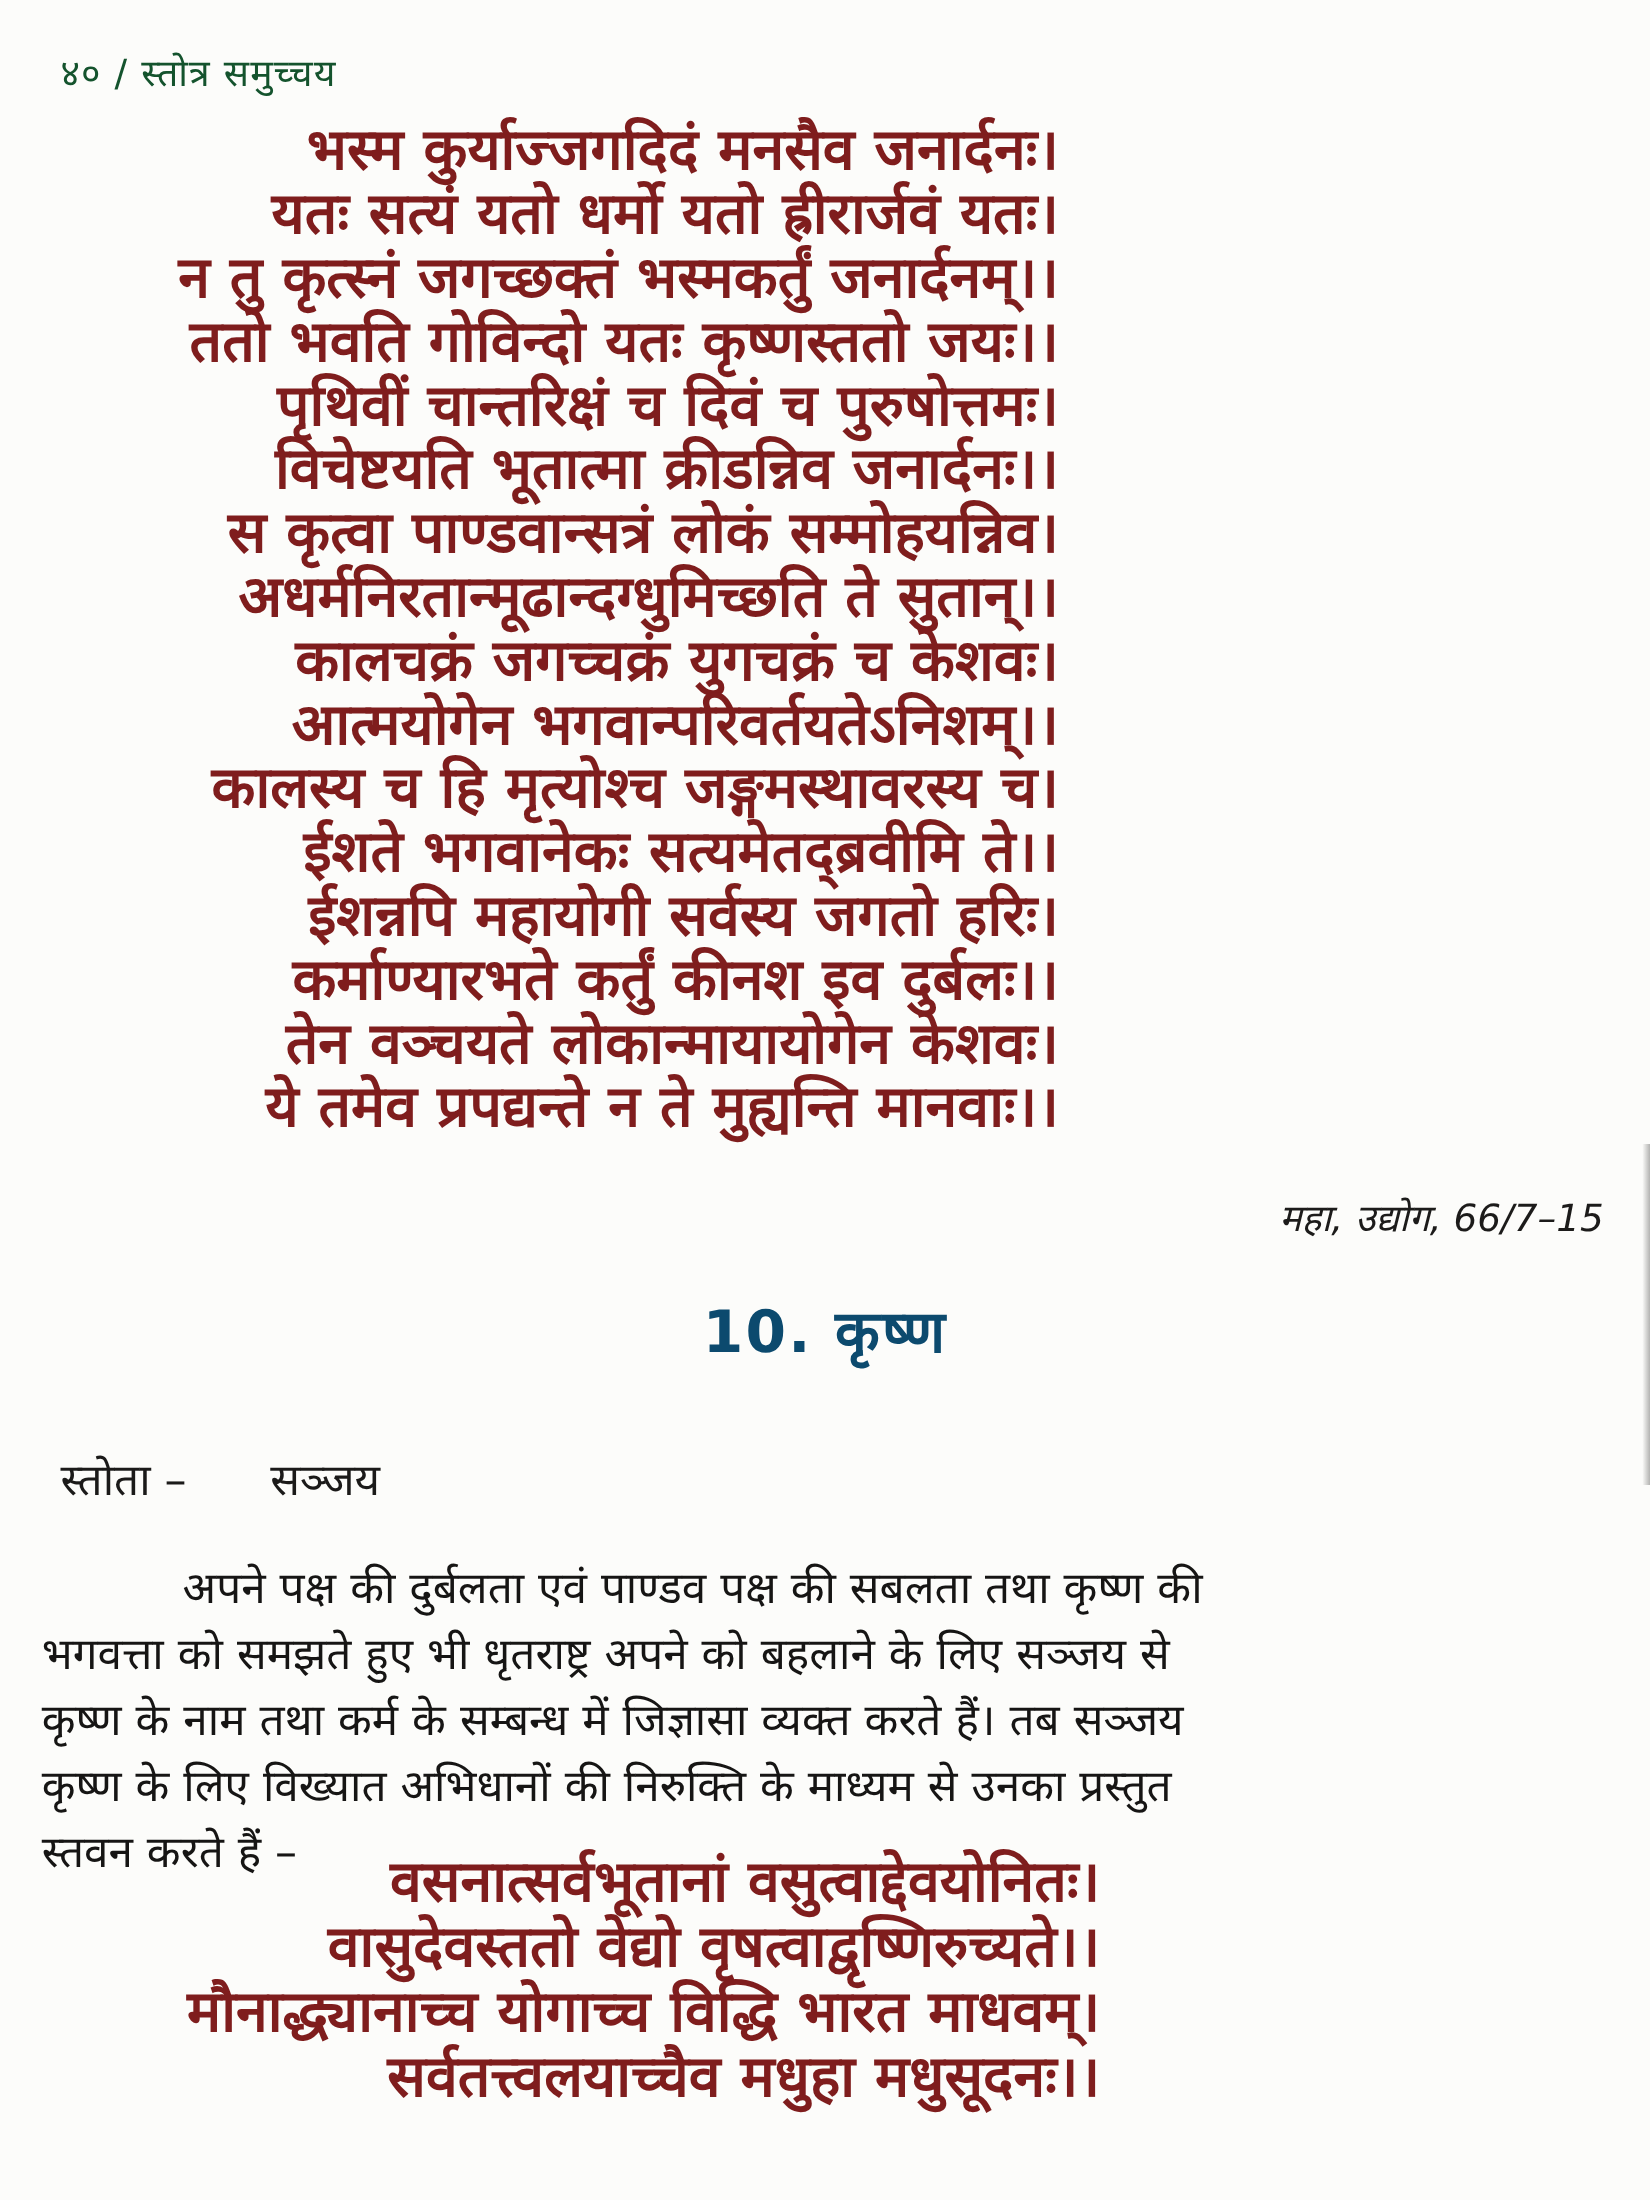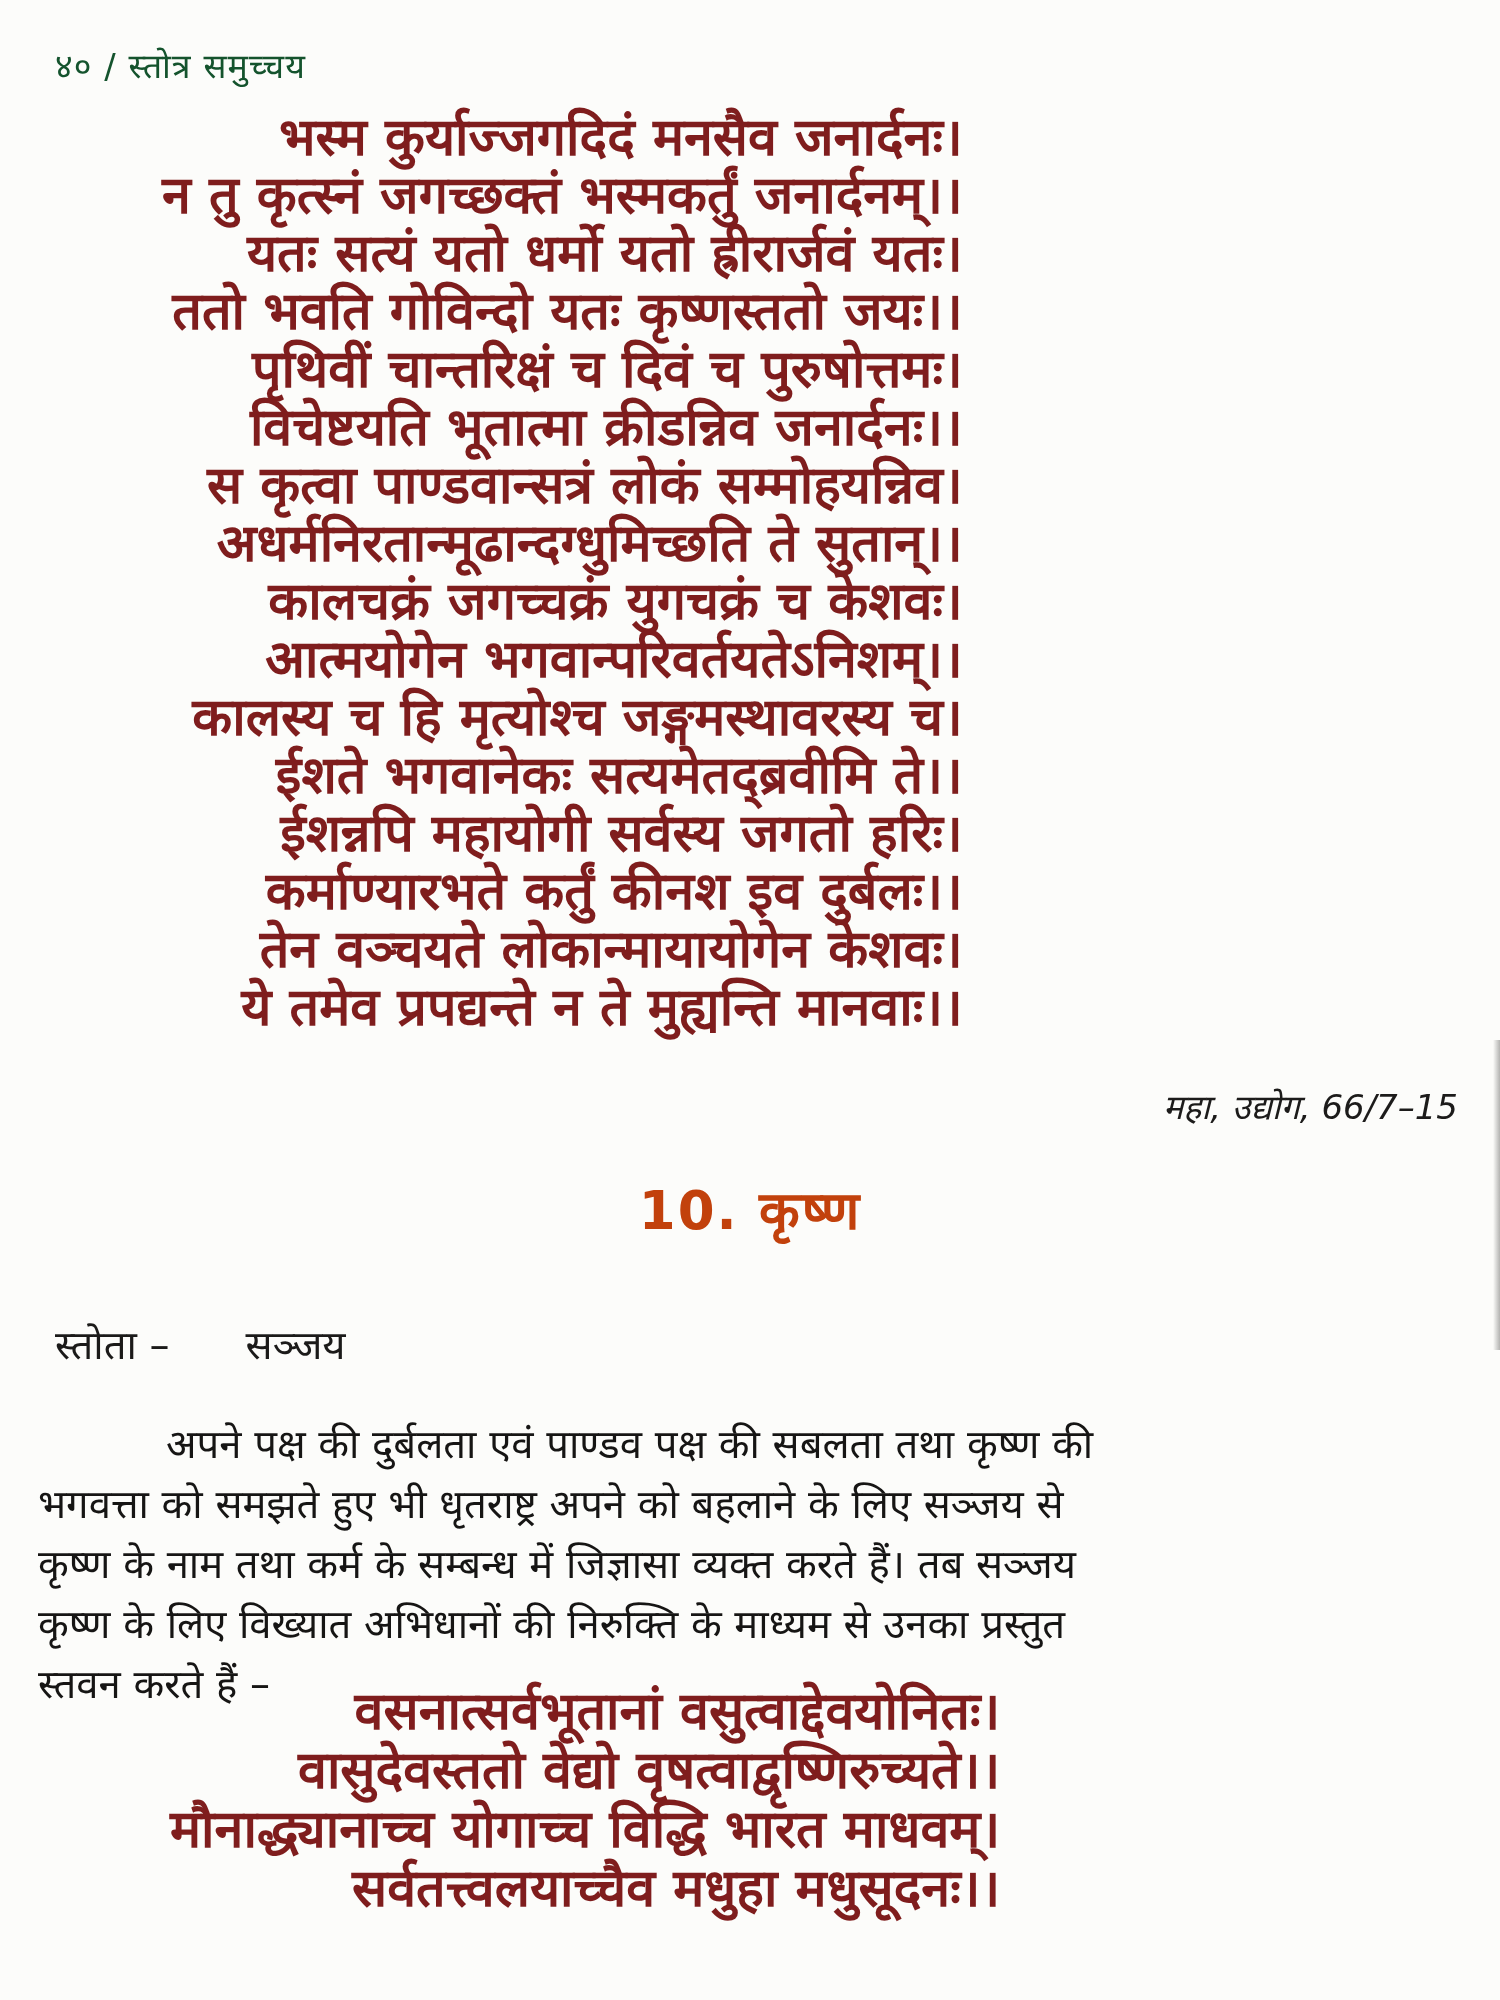--- a/index.html
+++ b/index.html
@@ -68,21 +68,21 @@
   }
   .section-heading {
     position: absolute;
     left: 0;
     width: 100%;
     top: 1172px;
     text-align: center;
     font-size: 53px;
     font-weight: 700;
     letter-spacing: 2px;
-    color: #c2410c;
+    color: #0c4a6e;
   }
   .speaker-row {
     position: absolute;
     left: 55px;
     top: 1316px;
     font-size: 40px;
     display: flex;
     gap: 76px;
     color: #1b1a19;
   }
@@ -103,22 +103,22 @@
 </style>
 </head>
 <body>
 
 <div class="page">
 
   <div class="running-header">४० / स्तोत्र समुच्चय</div>
 
   <div class="verse-block verse-block-1">
       <div class="verse-line">भस्म कुर्याज्जगदिदं मनसैव जनार्दनः।</div>
+      <div class="verse-line">यतः सत्यं यतो धर्मो यतो ह्रीरार्जवं यतः।</div>
       <div class="verse-line">न तु कृत्स्नं जगच्छक्तं भस्मकर्तुं जनार्दनम्।।</div>
-      <div class="verse-line">यतः सत्यं यतो धर्मो यतो ह्रीरार्जवं यतः।</div>
       <div class="verse-line">ततो भवति गोविन्दो यतः कृष्णस्ततो जयः।।</div>
       <div class="verse-line">पृथिवीं चान्तरिक्षं च दिवं च पुरुषोत्तमः।</div>
       <div class="verse-line">विचेष्टयति भूतात्मा क्रीडन्निव जनार्दनः।।</div>
       <div class="verse-line">स कृत्वा पाण्डवान्सत्रं लोकं सम्मोहयन्निव।</div>
       <div class="verse-line">अधर्मनिरतान्मूढान्दग्धुमिच्छति ते सुतान्।।</div>
       <div class="verse-line">कालचक्रं जगच्चक्रं युगचक्रं च केशवः।</div>
       <div class="verse-line">आत्मयोगेन भगवान्परिवर्तयतेऽनिशम्।।</div>
       <div class="verse-line">कालस्य च हि मृत्योश्च जङ्गमस्थावरस्य च।</div>
       <div class="verse-line">ईशते भगवानेकः सत्यमेतद्ब्रवीमि ते।।</div>
       <div class="verse-line">ईशन्नपि महायोगी सर्वस्य जगतो हरिः।</div>

